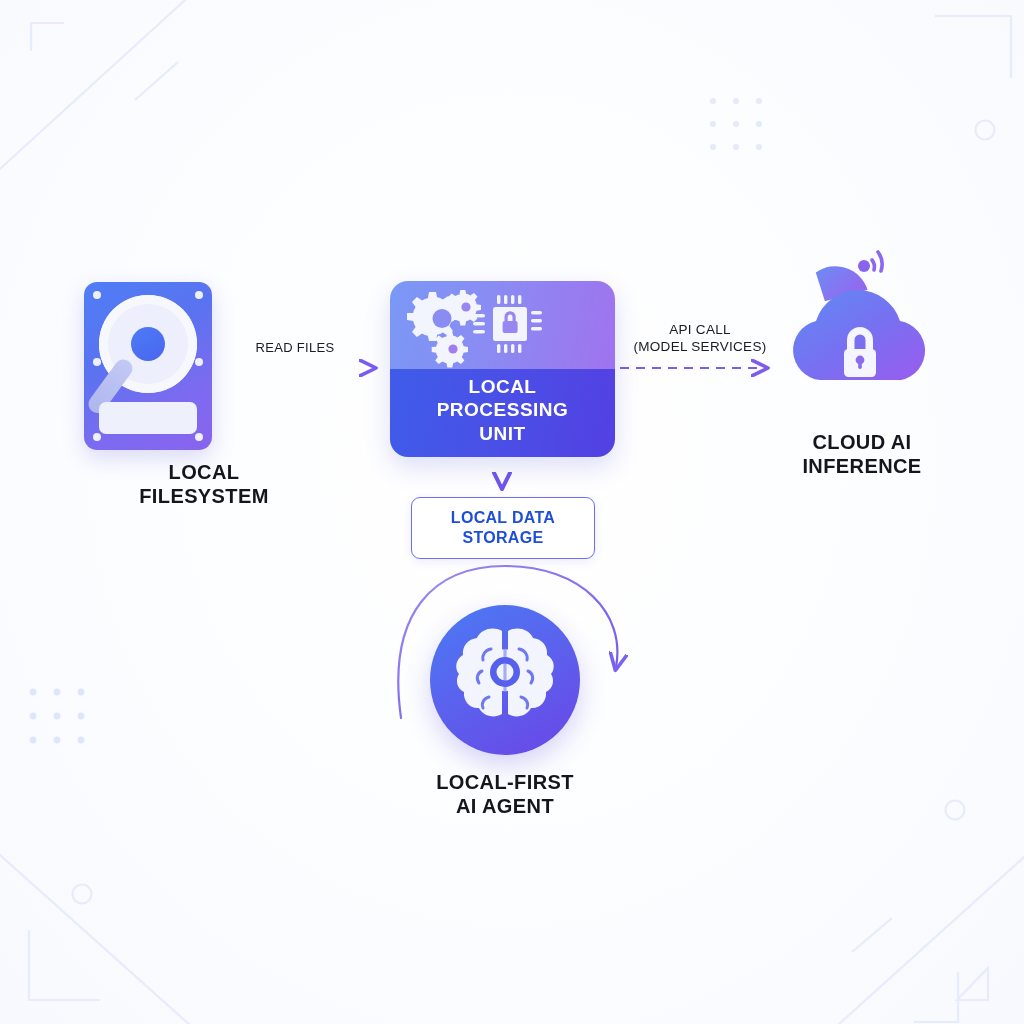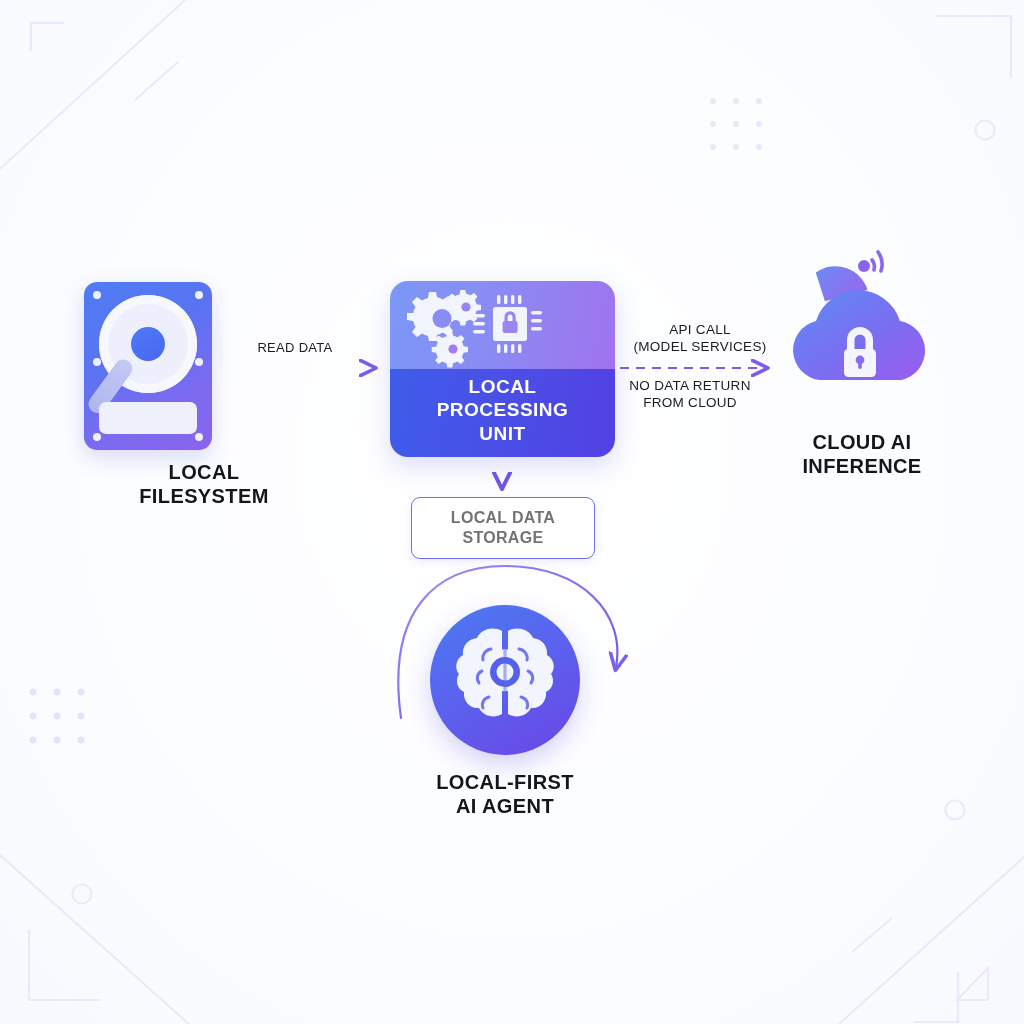--- a/index.html
+++ b/index.html
@@ -150,21 +150,21 @@
     border: 1.6px solid #6f6ef0;
     box-shadow: 0 3px 10px rgba(110, 110, 240, 0.12);
     display: flex;
     align-items: center;
     justify-content: center;
   }
   #storage-label {
     position: static;
     font-size: 16px;
     font-weight: bold;
-    color: #737373;
+    color: #1d4ed8;
     text-align: center;
     line-height: 1.25;
     letter-spacing: 0.3px;
     white-space: pre-line;
   }
 
   
   #agent-node {
     position: absolute;
     left: 390px;
@@ -446,21 +446,19 @@
         <path d="M85 122 v-10 a13 13 0 0 1 26 0 v10 h-7.5 v-10 a5.5 5.5 0 0 0-11 0 v10 z"></path>
         <rect x="82" y="121" width="32" height="28" rx="4.5"></rect>
         <circle cx="98" cy="132" r="4.4" fill="#8a6cf0"></circle>
         <rect x="96.2" y="133" width="3.6" height="8" rx="1.8" fill="#8a6cf0"></rect>
       </g>
     </svg>
     <div class="node-label" id="cloud-label">CLOUD AI
 INFERENCE</div>
   </div>
 
-  <div class="edge-label" id="read-files-label">READ DATA</div>
+  <div class="edge-label" id="read-files-label">READ FILES</div>
 
   <div class="edge-label" id="api-call-label">API CALL
 (MODEL SERVICES)</div>
 
-  <div class="edge-label" id="no-return-label">NO DATA RETURN
-FROM CLOUD</div>
 
 </div>
 
 </body></html>

